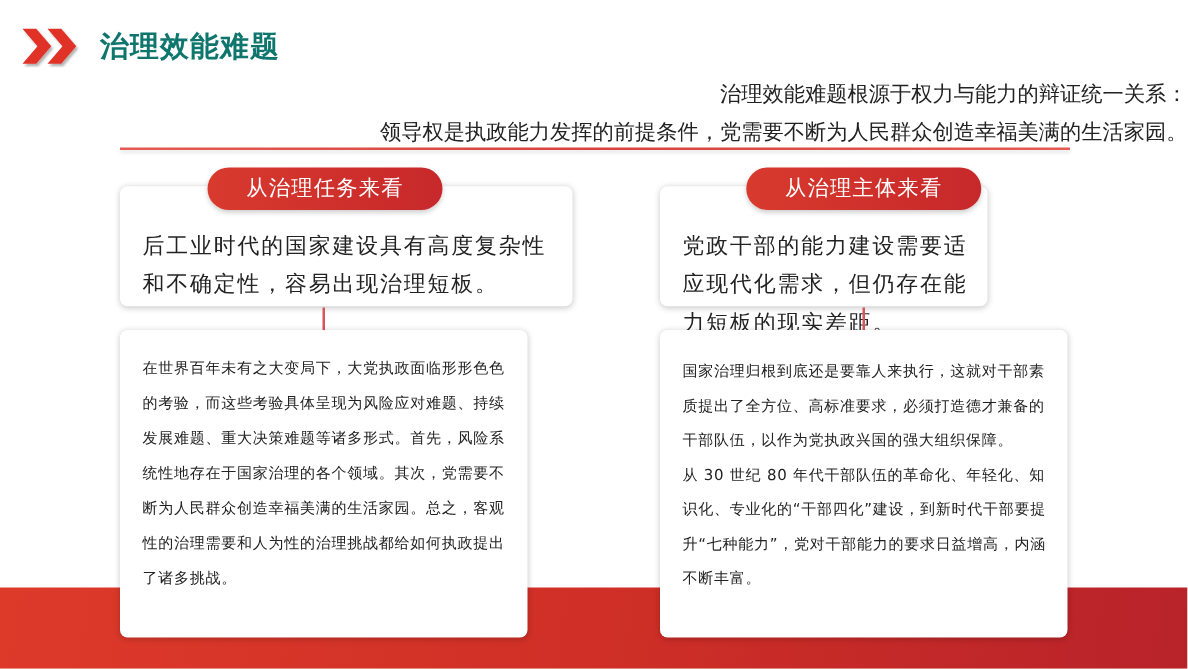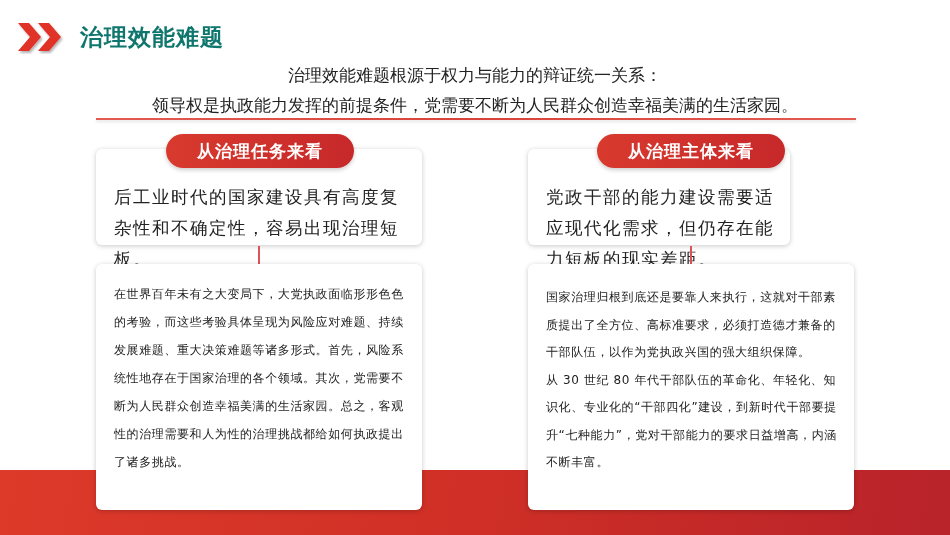--- a/index.html
+++ b/index.html
@@ -14,42 +14,42 @@
       background: linear-gradient(100deg, #dd3a2a 0%, #cf2f26 50%, #b8232a 100%);
     }
     .logo-chevrons {
       position:absolute; left:16px; top:20px; width:50px; height:34px;
     }
     .page-title {
       position:absolute; left:80px; top:22px; font-size:23px; font-weight:bold; color:#0f766e;
       letter-spacing:1px;
     }
     .intro {
-      position:absolute; left:0; width:950px; text-align:center; font-size:17px; color:#222;
+      position:absolute; left:0; width:950px; text-align:right; font-size:17px; color:#222;
     }
     .intro.l1 { top:64px; }
     .intro.l2 { top:94px; }
     .divider {
       position:absolute; left:96px; top:118px; width:760px; height:2px;
       background: linear-gradient(90deg, #e35b52 0%, #d9423a 50%, #e35b52 100%);
       box-shadow: 0 2px 3px rgba(0,0,0,0.12);
     }
     .card {
       position:absolute; background:#fff; border-radius:6px;
       box-shadow: 0 1px 5px rgba(0,0,0,0.22);
     }
     .card-top { height:96px; }
     .card-top .txt {
       position:absolute; left:18px; right:14px; top:33px;
       font-size:17.5px; line-height:31px; color:#222; letter-spacing:1.5px;
     }
     .pill {
       position:absolute; height:34px; border-radius:17px;
       background: linear-gradient(90deg, #d83a2e 0%, #c7282a 100%);
-      color:#fff; font-size:17px; font-weight:bold; text-align:center; line-height:34px;
+      color:#fff; font-size:17px; font-weight:normal; text-align:center; line-height:34px;
       box-shadow: 0 2px 4px rgba(0,0,0,0.2);
       letter-spacing:1px;
     }
     .connector {
       position:absolute; width:2px; height:18px; background:#d9555a;
     }
     .card-bottom .txt {
       position:absolute; left:18px; right:14px;
       font-size:12px; line-height:28px; color:#222; letter-spacing:0.6px;
     }
@@ -71,21 +71,21 @@
   </g>
 </svg>
 
 <div class="page-title">治理效能难题</div>
 
 <div class="intro l1">治理效能难题根源于权力与能力的辩证统一关系：</div>
 <div class="intro l2">领导权是执政能力发挥的前提条件，党需要不断为人民群众创造幸福美满的生活家园。</div>
 <div class="divider"></div>
 
 <div>
-  <div class="card card-top" style="left:96px; top:149px; width:326px;">
+  <div class="card card-top" style="left:96px; top:149px; width:326px;padding-left:36px;">
     <div class="txt">后工业时代的国家建设具有高度复杂性和不确定性，容易出现治理短板。</div>
   </div>
   <div class="pill" style="left:166px; top:134px; width:188px;">从治理任务来看</div>
   <div class="connector" style="left:258px; top:246px;"></div>
   <div class="card card-bottom" style="left:96px; top:264px; width:326px; height:246px;">
     <div class="txt" style="top:16px;">在世界百年未有之大变局下，大党执政面临形形色色的考验，而这些考验具体呈现为风险应对难题、持续发展难题、重大决策难题等诸多形式。首先，风险系统性地存在于国家治理的各个领域。其次，党需要不断为人民群众创造幸福美满的生活家园。总之，客观性的治理需要和人为性的治理挑战都给如何执政提出了诸多挑战。</div>
   </div>
 </div>
 
 <div>

